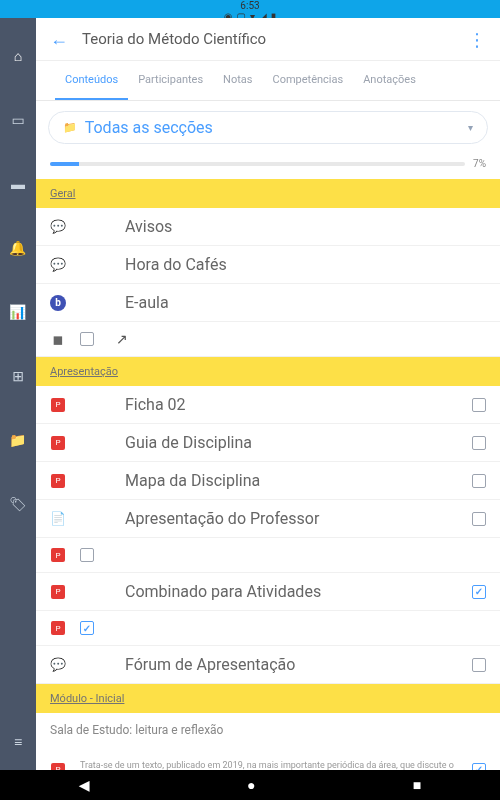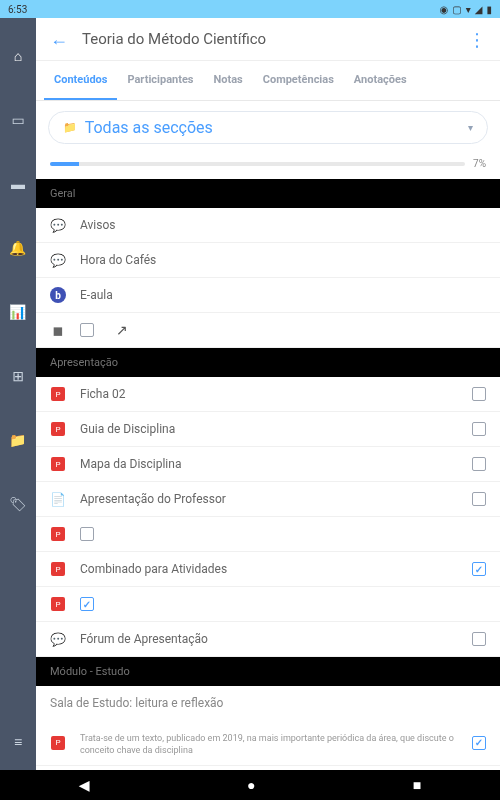--- a/index.html
+++ b/index.html
@@ -1,55 +1,55 @@
 <!DOCTYPE html>
 <html><head>
 <meta charset="utf-8">
 <style>
   * { margin: 0; padding: 0; box-sizing: border-box; font-family: -apple-system, BlinkMacSystemFont, 'Segoe UI', Roboto, sans-serif; }
   body { width: 500px; height: 800px; background: #fff; overflow: hidden; position: relative; }
   
-  .status-bar { height: 18px; background: #7dd3fc; display: flex; justify-content: space-between; align-items: center; padding: 0 8px; font-size: 10px; color: #333; }
+  .status-bar { height: 18px; background: #0ea5e9; display: flex; justify-content: space-between; align-items: center; padding: 0 8px; font-size: 10px; color: #333; flex-direction: column; }
   .status-right { display: flex; gap: 4px; align-items: center; }
   .status-icon { font-size: 10px; }
   
   .container { display: flex; height: calc(100% - 18px - 30px); }
   
   .sidebar { width: 36px; background: #4a5568; display: flex; flex-direction: column; align-items: center; padding-top: 30px; gap: 48px; }
   .sidebar-icon { color: #cbd5e0; font-size: 14px; cursor: pointer; }
   .sidebar-icon.active { color: #fff; }
   
   .main { flex: 1; background: #fff; overflow-y: auto; }
   
   .header { display: flex; align-items: center; padding: 10px 14px; gap: 14px; border-bottom: 1px solid #eee; }
   .back-arrow { color: #4a9eff; font-size: 18px; cursor: pointer; }
   .page-title { font-size: 15px; color: #5a5a5a; font-weight: 400; flex: 1; }
   .more-icon { color: #4a9eff; font-size: 18px; }
   
-  .tabs { display: flex; padding: 0 8px; border-bottom: 1px solid #e8e8e8; overflow-x: auto; font-weight: bold; }
+  .tabs { display: flex; padding: 0 19px; border-bottom: 1px solid #e8e8e8; overflow-x: auto; }
   .tab { padding: 12px 10px; font-size: 11px; color: #9ca3af; white-space: nowrap; cursor: pointer; }
   .tab.active { color: #4a9eff; border-bottom: 2px solid #4a9eff; }
   
   .filter-row { padding: 10px 12px; }
   .filter-dropdown { display: flex; align-items: center; gap: 8px; background: #fff; border: 1px solid #e2e8f0; border-radius: 20px; padding: 6px 14px; cursor: pointer; }
   .filter-dropdown .folder-icon { color: #4a9eff; font-size: 11px; }
   .filter-label { flex: 1; font-size: 16px; color: #4a9eff; }
   .chevron { color: #94a3b8; font-size: 10px; }
   
   .progress-row { display: flex; align-items: center; gap: 8px; padding: 4px 14px 10px; }
   .progress-bar { flex: 1; height: 4px; background: #e8e8e8; border-radius: 2px; overflow: hidden; }
   .progress-fill { height: 100%; background: #4a9eff; width: 7%; }
   .progress-pct { font-size: 10px; color: #888; }
   
-  .section-header { padding: 8px 14px; font-size: 11px; color: #737373; background: #000000; }
+  .section-header { padding: 8px 14px; font-size: 11px; color: #737373; background: #fde047; text-decoration: underline; }
   
   .item-row { display: flex; align-items: center; padding: 9px 14px; gap: 14px; border-bottom: 1px solid #f0f0f0; }
   .item-icon { width: 16px; height: 16px; display: flex; align-items: center; justify-content: center; font-size: 13px; flex-shrink: 0; }
   .item-content { flex: 1; min-width: 0; }
-  .item-label { font-size: 12px; color: #666; }
+  .item-label { font-size: 16px; color: #666; margin-left: 45px; }
   .item-desc { font-size: 9px; color: #999; margin-top: 4px; line-height: 1.3; }
   .item-checkbox { width: 14px; height: 14px; border: 1.5px solid #9ca3af; border-radius: 2px; cursor: pointer; flex-shrink: 0; display: flex; align-items: center; justify-content: center; }
   .item-checkbox.checked { border-color: #4a9eff; }
   .check { color: #4a9eff; font-size: 10px; font-weight: bold; }
   .launch-icon { font-size: 14px; color: #555; cursor: pointer; margin-left: 8px; }
   
   .placeholder-row { padding: 10px 14px; font-size: 12px; color: #888; }
   
   .icon-forum { color: #7cb342; }
   .icon-pdf { background: #e53935; color: #fff; width: 14px; height: 14px; font-size: 8px; display: flex; align-items: center; justify-content: center; border-radius: 2px; }
@@ -206,21 +206,21 @@
             <span class="check">✓</span>
           </div>
         </div>
         <div class="item-row">
           <span class="item-icon icon-forum">💬</span>
           <div class="item-content">
             <div class="item-label">Fórum de Apresentação</div>
           </div>
           <div class="item-checkbox"></div>
         </div>
-        <div class="section-header">Módulo - Estudo</div>
+        <div class="section-header">Módulo - Inicial</div>
         <div class="placeholder-row">Sala de Estudo: leitura e reflexão</div>
         <div class="item-row">
           <span class="item-icon">
             <span class="icon-pdf">P</span>
           </span>
           <div class="item-content">
             <div class="item-desc">Trata-se de um texto, publicado em 2019, na mais importante periódica da área, que discute o conceito chave da disciplina</div>
           </div>
           <div class="item-checkbox checked">
             <span class="check">✓</span>

